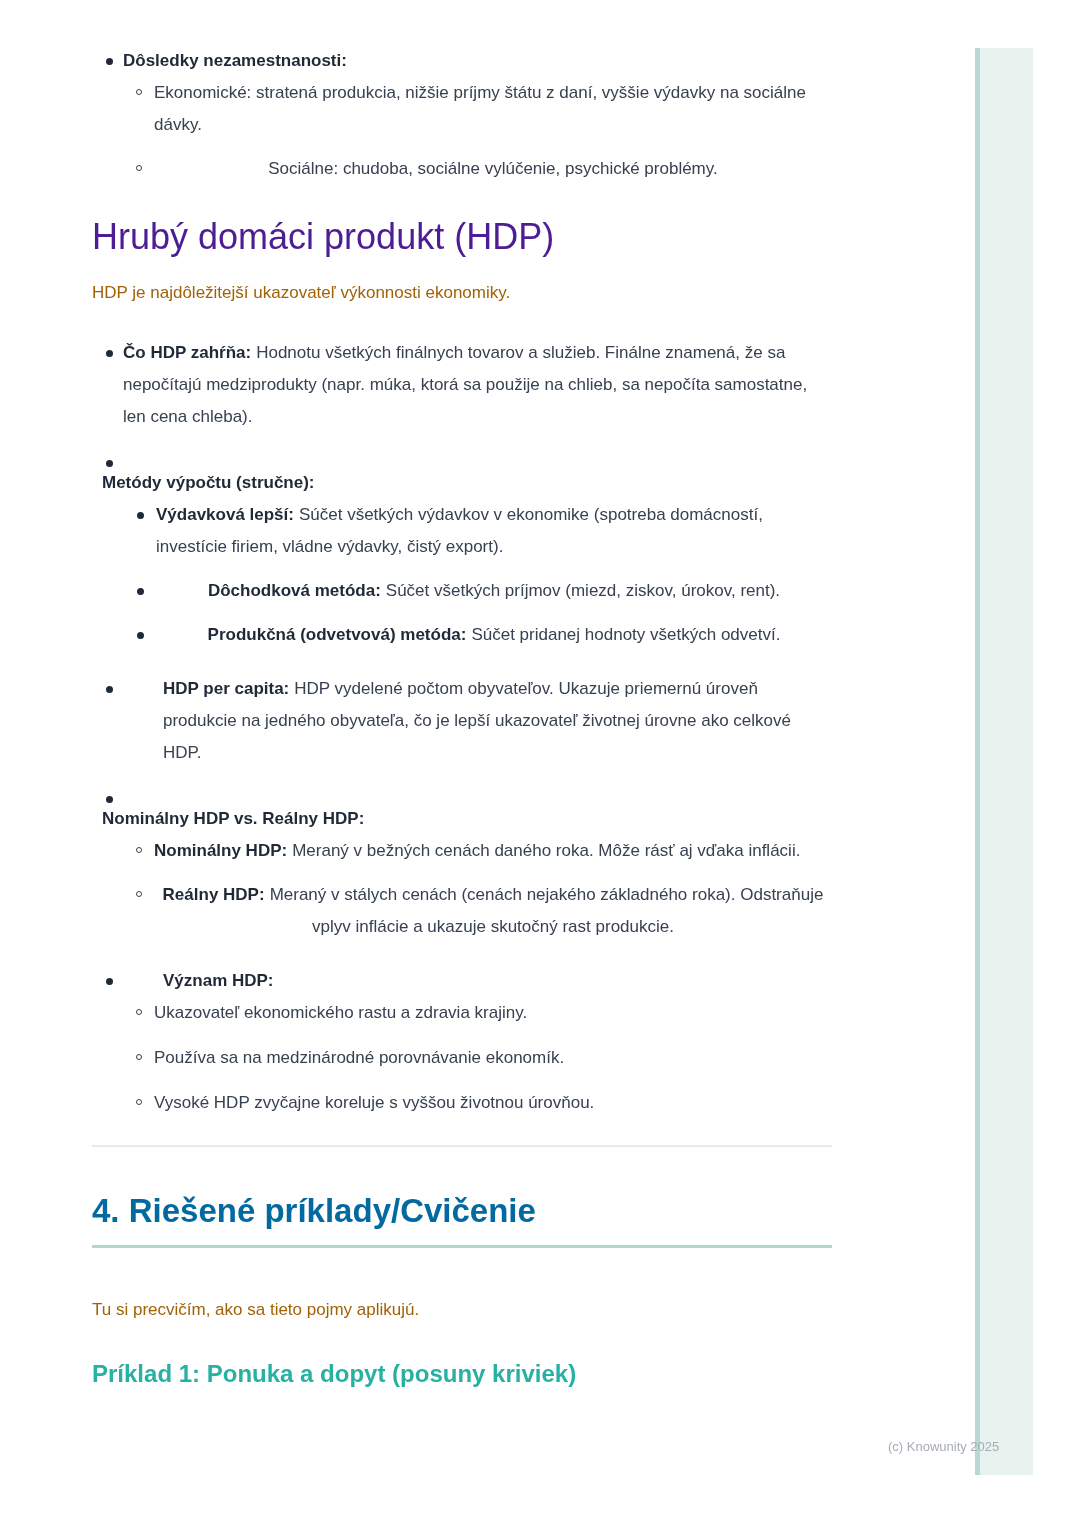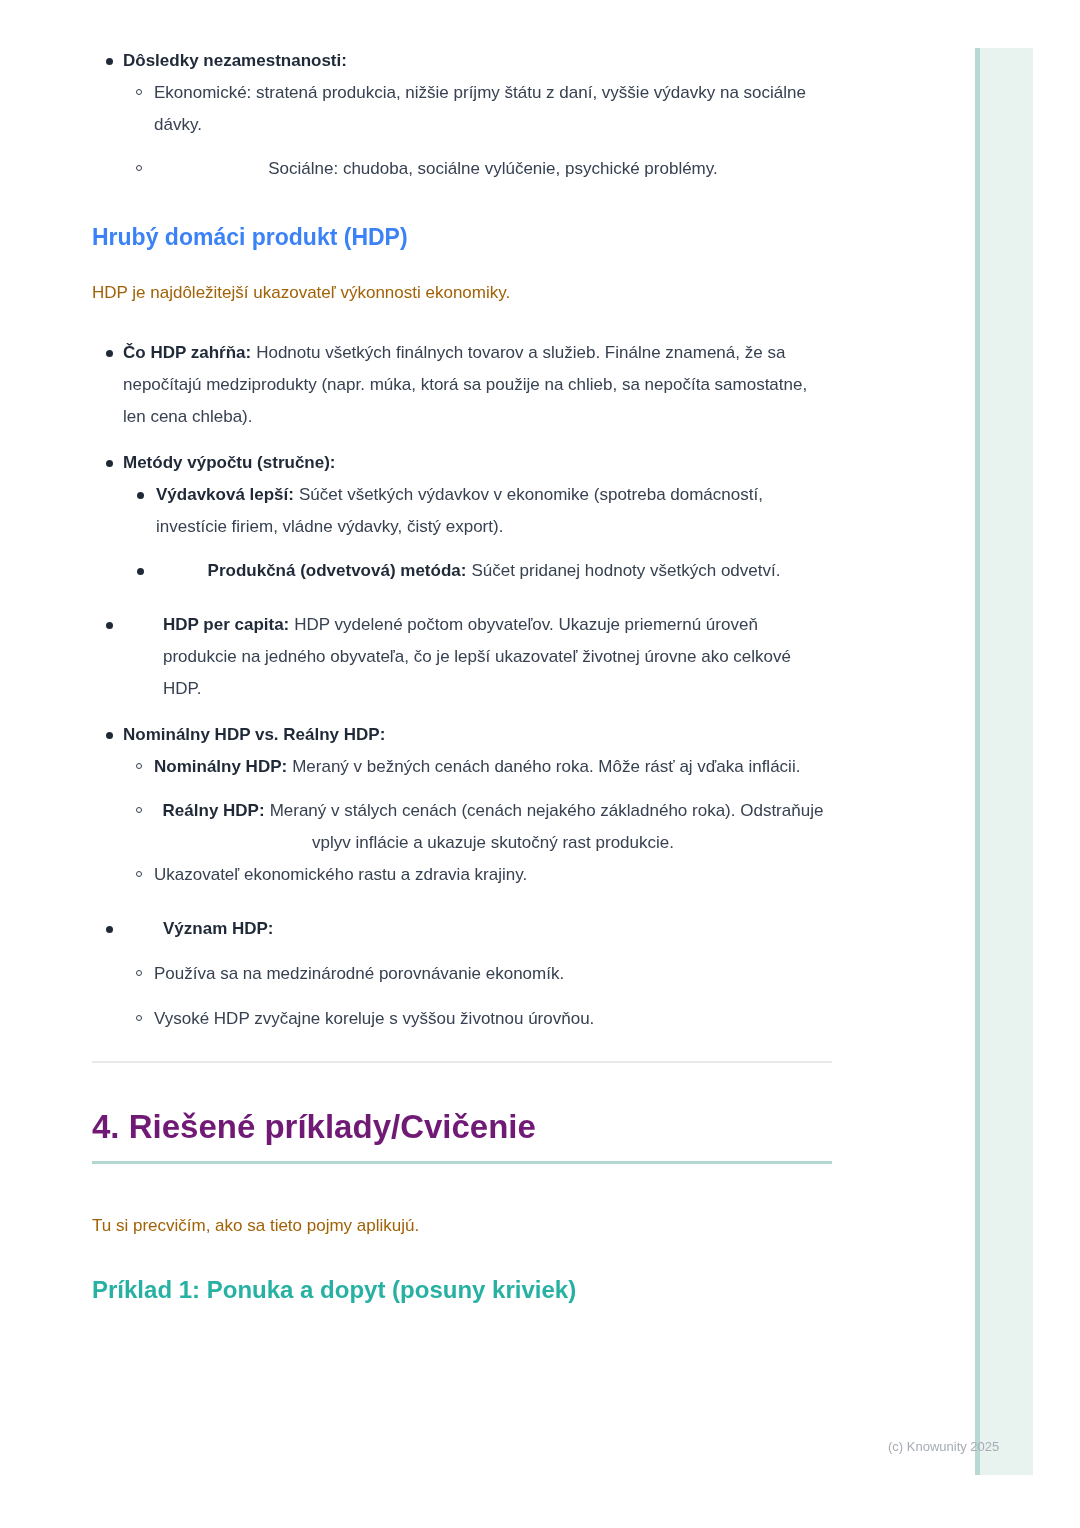--- a/index.html
+++ b/index.html
@@ -23,36 +23,36 @@
   .li-text { flex:1; font-size:17px; line-height:32px; color:#374151; }
   
   .m1 { flex:0 0 auto; width:7px; height:7px; border-radius:50%; background:#1f2937; margin:13px 0 0 14px; }
   .t1 { margin-left:10px; }
   
   .m2 { flex:0 0 auto; width:6px; height:6px; border-radius:50%; border:1.7px solid #374151; background:transparent; margin:12px 0 0 44px; }
   .t2 { margin-left:12px; }
   
   .m2d { flex:0 0 auto; width:7px; height:7px; border-radius:50%; background:#1f2937; margin:13px 0 0 45px; }
   .gap-sm { margin-top:12px;text-align:center; }
-  .gap-md { margin-top:14px; }
+  .gap-md { margin-top:14px;flex-direction:column; }
   .gap-lg { margin-top:22px;gap:40px; }
   h2.section-h2 {
     margin-top:34px; margin-bottom:22px;
-    font-size:23px; line-height:36px; font-weight:700;
-    color:#3b82f6;
+    font-size:36px; line-height:36px; font-weight:400;
+    color:#4c1d95;
   }
   .intro-p { margin-bottom:28px; }
   .divider {
     border:none; height:2px; background:#e9e9e9;
     margin-top:26px;
   }
   h1.section-h1 {
     margin-top:42px;
     font-size:33px; line-height:44px; font-weight:700;
-    color:#701a75;
+    color:#0369a1;
     padding-bottom:12px;
     border-bottom:3px solid #b2d7d3;
   }
   .intro2-p { margin-top:46px; }
   h3.example-h3 {
     margin-top:32px;
     font-size:24px; line-height:32px; font-weight:700;
     color:#26b1a2;
   }
   .side-bar {
@@ -105,20 +105,24 @@
     <div class="li-row gap-md">
       <span class="m1"></span>
       <div class="li-text t1"><strong class="lead">Metódy výpočtu (stručne):</strong></div>
     </div>
     <div class="li-row">
       <span class="m2d"></span>
       <div class="li-text t2"><strong class="lead">Výdavková lepší:</strong><span>Súčet všetkých výdavkov v ekonomike (spotreba domácností, investície firiem, vládne výdavky, čistý export).</span></div>
     </div>
     <div class="li-row gap-sm">
       <span class="m2d"></span>
+      <div class="li-text t2"><strong class="lead">Dôchodková metóda:</strong><span>Súčet všetkých príjmov (miezd, ziskov, úrokov, rent).</span></div>
+    </div>
+    <div class="li-row gap-sm">
+      <span class="m2d"></span>
       <div class="li-text t2"><strong class="lead">Produkčná (odvetvová) metóda:</strong><span>Súčet pridanej hodnoty všetkých odvetví.</span></div>
     </div>
 
     <div class="li-row gap-lg">
       <span class="m1"></span>
       <div class="li-text t1"><strong class="lead">HDP per capita:</strong><span>HDP vydelené počtom obyvateľov. Ukazuje priemernú úroveň produkcie na jedného obyvateľa, čo je lepší ukazovateľ životnej úrovne ako celkové HDP.</span></div>
     </div>
 
     <div class="li-row gap-md">
       <span class="m1"></span>
@@ -126,27 +130,27 @@
     </div>
     <div class="li-row">
       <span class="m2"></span>
       <div class="li-text t2"><strong class="lead">Nominálny HDP:</strong><span>Meraný v bežných cenách daného roka. Môže rásť aj vďaka inflácii.</span></div>
     </div>
     <div class="li-row gap-sm">
       <span class="m2"></span>
       <div class="li-text t2"><strong class="lead">Reálny HDP:</strong><span>Meraný v stálych cenách (cenách nejakého základného roka). Odstraňuje vplyv inflácie a ukazuje skutočný rast produkcie.</span></div>
     </div>
 
+    <div class="li-row gap-lg">
+      <span class="m1"></span>
+      <div class="li-text t1"><strong class="lead">Význam HDP:</strong></div>
+    </div>
     <div class="li-row">
       <span class="m2"></span>
       <div class="li-text t2">Ukazovateľ ekonomického rastu a zdravia krajiny.</div>
-    </div>
-    <div class="li-row gap-lg">
-      <span class="m1"></span>
-      <div class="li-text t1"><strong class="lead">Význam HDP:</strong></div>
     </div>
     <div class="li-row" style="margin-top:13px;">
       <span class="m2"></span>
       <div class="li-text t2">Používa sa na medzinárodné porovnávanie ekonomík.</div>
     </div>
     <div class="li-row" style="margin-top:13px;">
       <span class="m2"></span>
       <div class="li-text t2">Vysoké HDP zvyčajne koreluje s vyššou životnou úrovňou.</div>
     </div>
 

